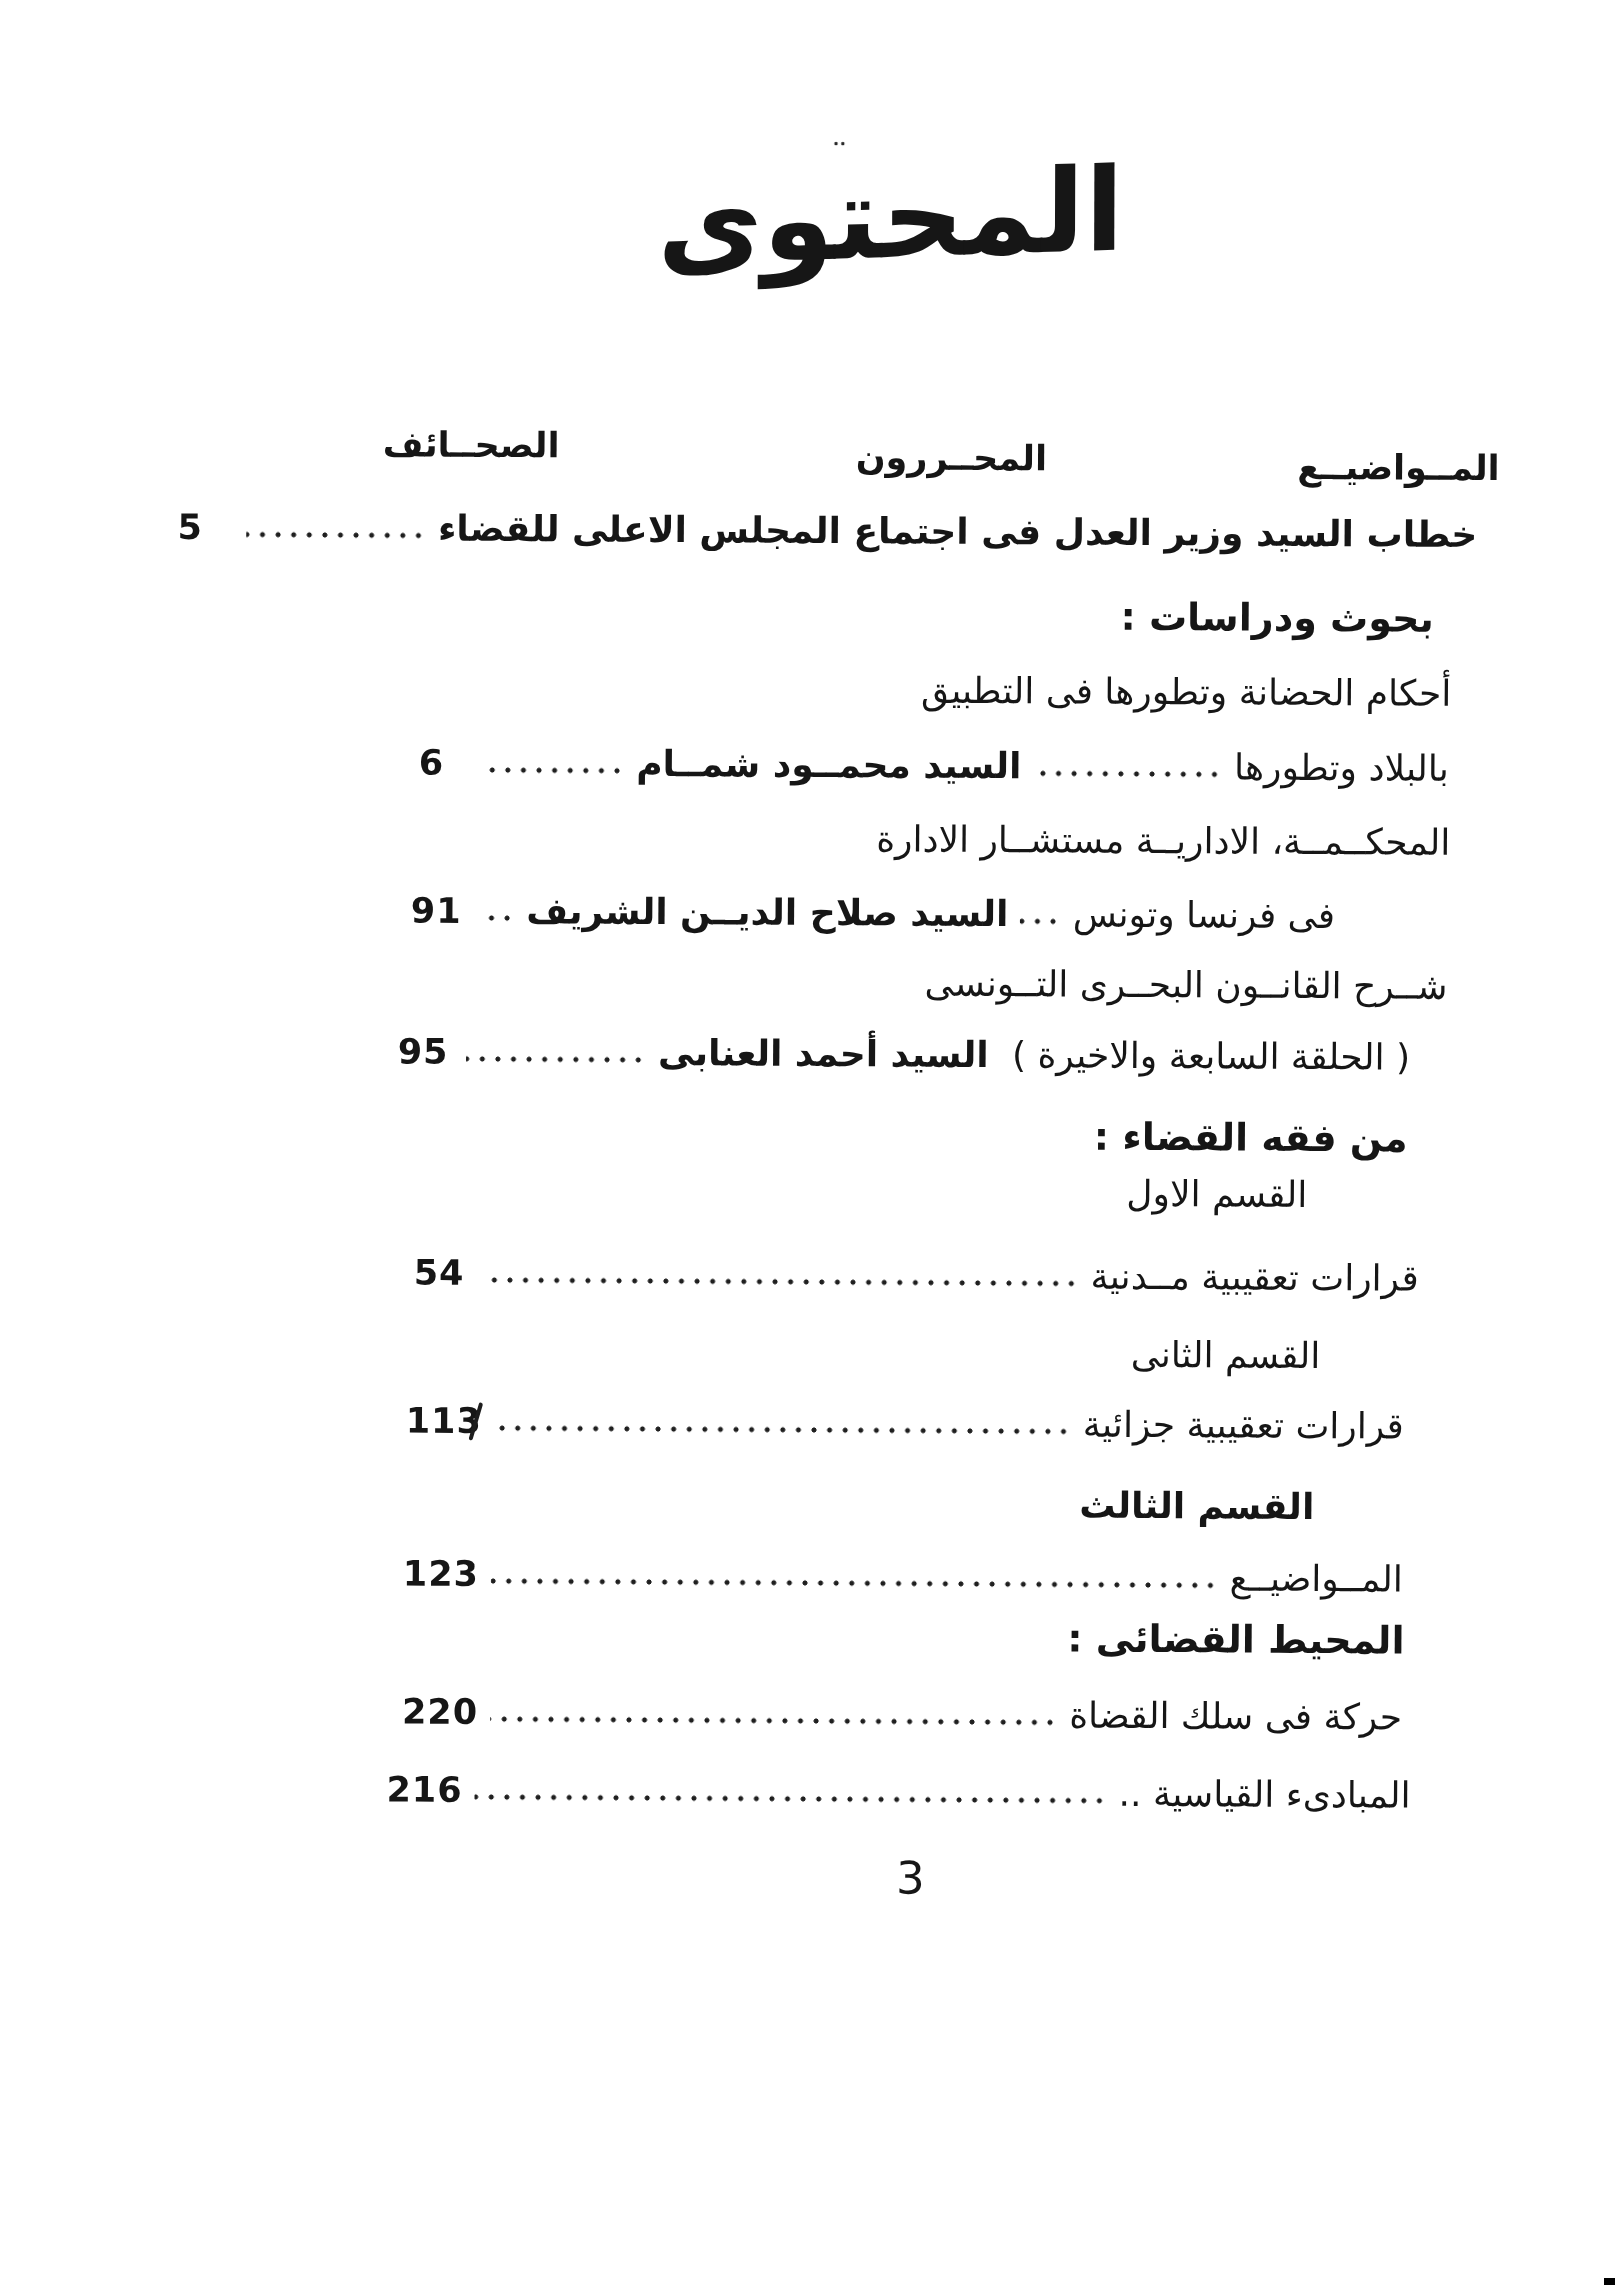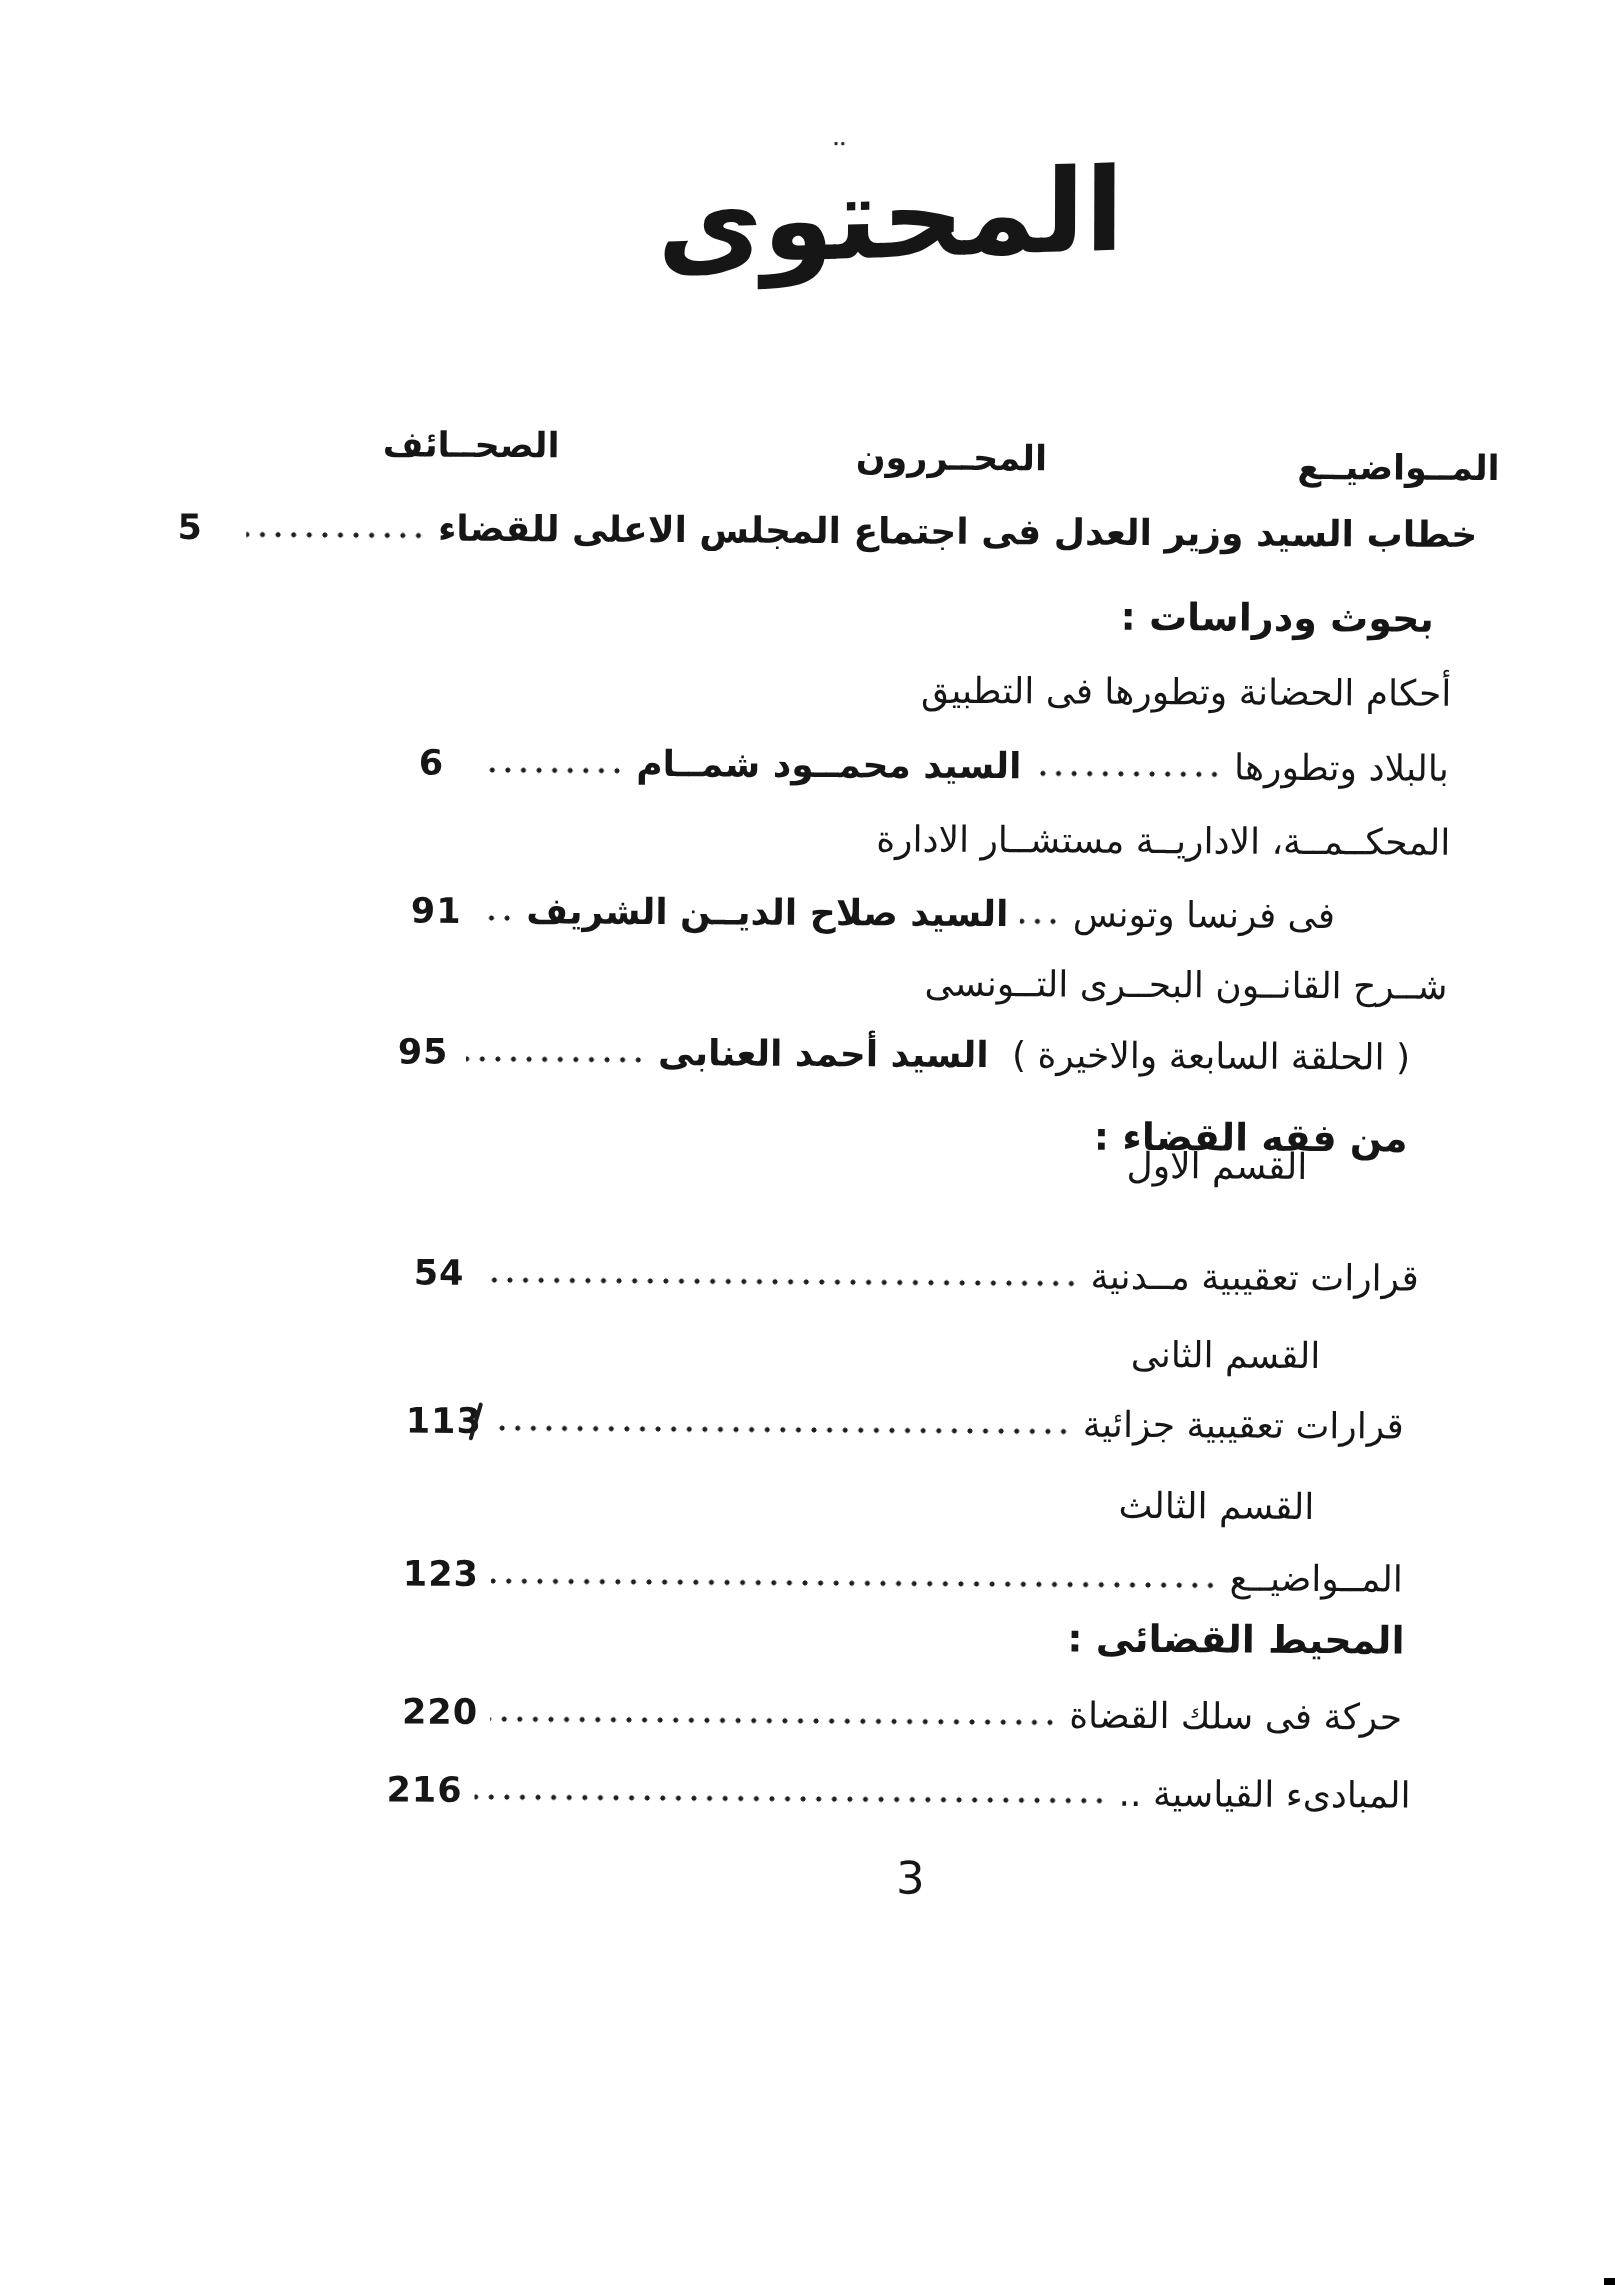--- a/index.html
+++ b/index.html
@@ -107,33 +107,33 @@
         </div>
         <div class="row plain" style="top: 959px; right: 164px;"><span class="etext">شــرح القانــون البحــرى التــونسى</span></div>
         <div class="row entry" style="top: 1030px; right: 201px; left: 402px;">
           <span class="etext">( الحلقة السابعة والاخيرة )</span>
           <span class="leader"></span>
           <span class="author">السيد أحمد العنابى</span>
           <span class="leader fixed" style="width: 180px;"></span>
           <span class="pageno">95</span>
         </div>
         <div class="row heading" style="top: 1110px; right: 203px;"><span class="etext">من فقه القضاء :</span></div>
-        <div class="row plain" style="top: 1140px; right: 303px; margin-left: 28px;"><span class="etext">القسم الاول</span></div>
+        <div class="row plain" style="top: 1168px; right: 303px; margin-left: 28px;"><span class="etext">القسم الاول</span></div>
         <div class="row entry" style="top: 1251px; right: 191px; left: 419px;">
           <span class="etext">قرارات تعقيبية مــدنية</span>
           <span class="leader"></span>
           <span class="pageno">54</span>
         </div>
         <div class="row plain" style="top: 1329px; right: 289px;"><span class="etext">القسم الثانى</span></div>
         <div class="row entry" style="top: 1399px; right: 205px; left: 412px;">
           <span class="etext">قرارات تعقيبية جزائية</span>
           <span class="leader"></span>
           <span class="pageno">113</span>
         </div>
-        <div class="row plain" style="top: 1480px; right: 294px;"><span class="etext">القسم الثالث</span></div>
+        <div class="row plain" style="top: 1480px; right: 294px; font-weight: bold;"><span class="etext">القسم الثالث</span></div>
         <div class="row entry" style="top: 1552px; right: 205px; left: 410px;">
           <span class="etext">المــواضيــع</span>
           <span class="leader"></span>
           <span class="pageno">123</span>
         </div>
         <div class="row heading" style="top: 1612px; right: 203px;"><span class="etext">المحيط القضائى :</span></div>
         <div class="row entry" style="top: 1690px; right: 205px; left: 410px;">
           <span class="etext">حركة فى سلك القضاة</span>
           <span class="leader"></span>
           <span class="pageno">220</span>

